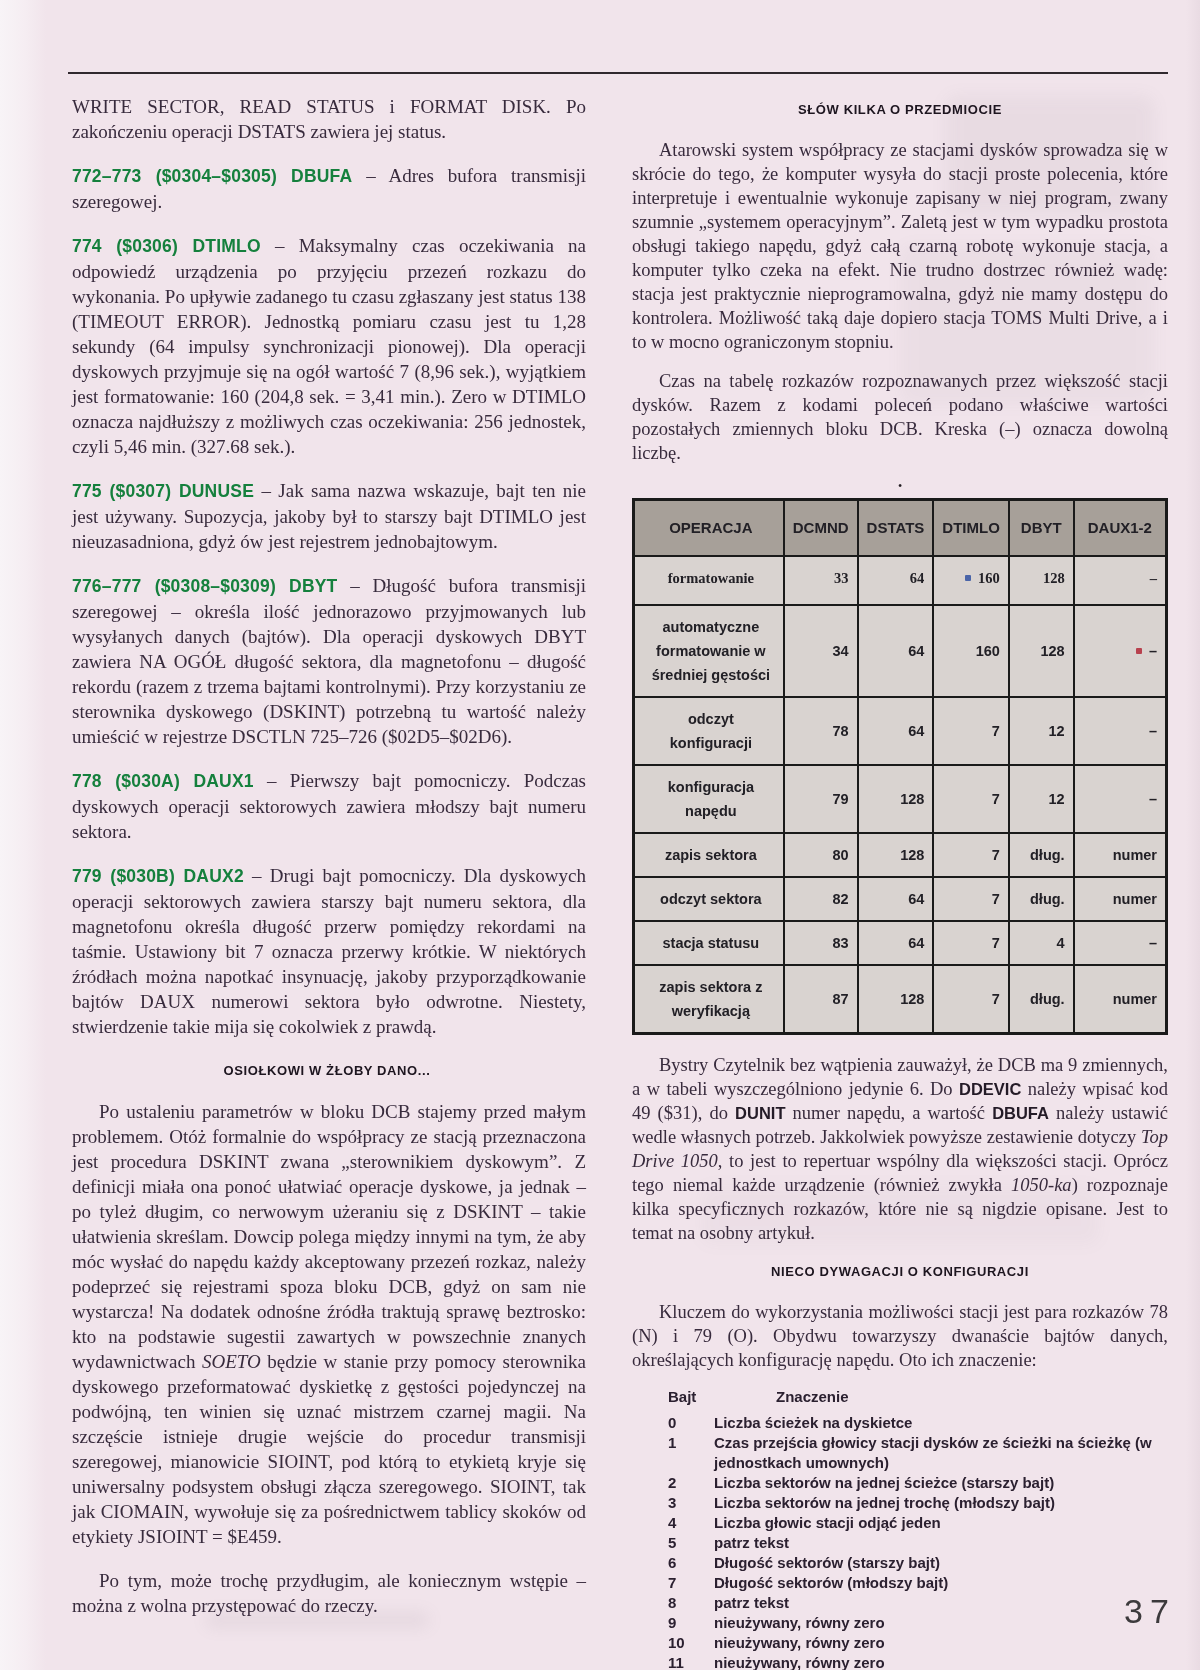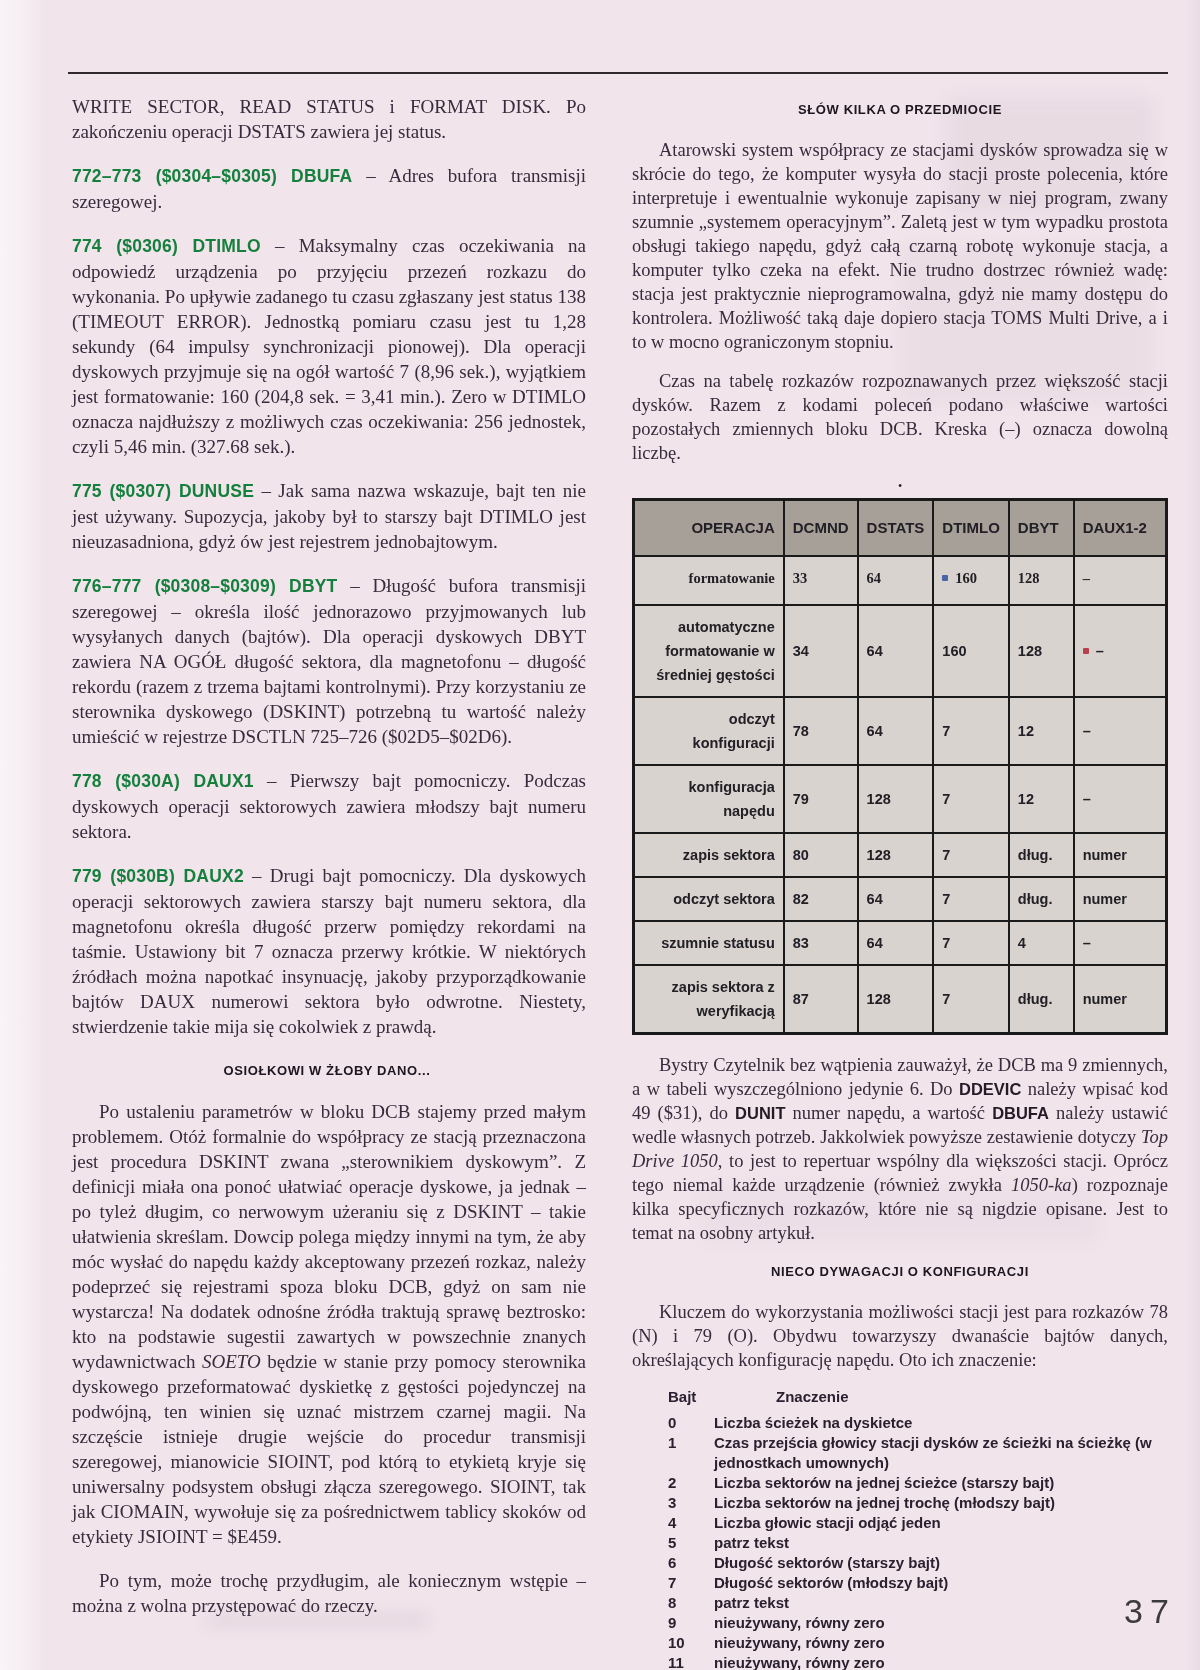--- a/index.html
+++ b/index.html
@@ -33,24 +33,24 @@
 
   .shead{font-family:"Liberation Sans",sans-serif;font-weight:bold;font-size:13px;
     text-align:center;letter-spacing:.6px;color:#1d151f;margin:4px 0 16px 0;}
 
   .tmark{text-align:center;font-size:12px;line-height:12px;color:#221c22;margin:0 0 6px 0;}
 
   table.dcb{width:100%;border-collapse:collapse;margin:0 0 18px 0;
     font-family:"Liberation Sans",sans-serif;font-weight:bold;font-size:14.5px;color:#222026;
     border:3px solid var(--table-border,#1a1a1a);}
   table.dcb th{background:var(--table-header-bg,#a7a099);border:2px solid var(--table-border,#1a1a1a);
-    padding:15px 8px;font-size:15px;}
-  table.dcb th.op, table.dcb td.op{text-align:right;padding-left:12px;}
+    padding:15px 8px;text-align:center;font-size:15px;}
+  table.dcb th.op, table.dcb td.op{text-align:center;padding-left:12px;}
   table.dcb td{background:var(--table-cell-bg,#d9d3d0);border:2px solid var(--table-border,#1a1a1a);
-    padding:9px 8px;text-align:left;}
+    padding:9px 8px;text-align:right;}
   table.dcb tr.tall td{padding-bottom:14px;font-family:Liberation Serif, serif;}
   .dot{display:inline-block;width:6px;height:6px;border-radius:1px;margin-right:7px;vertical-align:2px;}
 
   .cfg{margin:2px 0 14px 36px;font-family:"Liberation Sans",sans-serif;font-weight:bold;
     font-size:15px;line-height:20px;color:#2b2030;text-align:left;}
   .cfg-head{display:grid;grid-template-columns:46px 1fr;column-gap:0;margin-bottom:6px;}
   .cfg-head .zn{padding-left:62px;}
   .cfg-row{display:grid;grid-template-columns:46px 1fr;column-gap:0;}
   .pagenum{position:absolute;left:1124px;top:1592px;font-family:"Liberation Sans",sans-serif;
     font-size:34px;letter-spacing:7px;color:#3c3a3c;}
@@ -137,21 +137,21 @@
         </tr>
         <tr>
           <td class="op">odczyt sektora</td>
           <td class="num">82</td>
           <td class="num">64</td>
           <td class="num">7</td>
           <td class="num">dług.</td>
           <td class="num">numer</td>
         </tr>
         <tr>
-          <td class="op">szumnie statusu</td>
+          <td class="op">stacja statusu</td>
           <td class="num">83</td>
           <td class="num">64</td>
           <td class="num">7</td>
           <td class="num">4</td>
           <td class="num">–</td>
         </tr>
         <tr>
           <td class="op">zapis sektora z weryfikacją</td>
           <td class="num">87</td>
           <td class="num">128</td>

